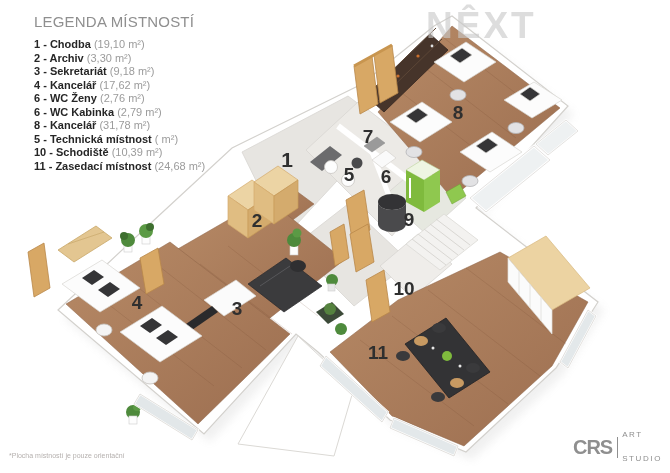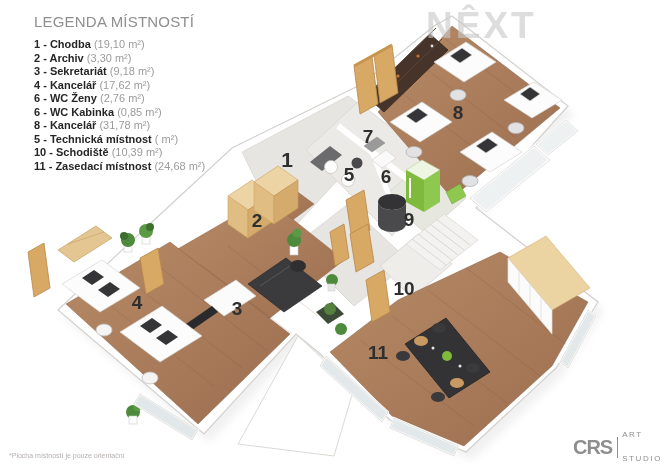--- a/index.html
+++ b/index.html
@@ -258,21 +258,21 @@
 
   <div class="watermark">NÊXT</div>
 
   <div class="legend">
     <h1 class="legend-title">LEGENDA MÍSTNOSTÍ</h1>
     <div class="li"><span class="nm">1 - Chodba</span> <span class="ar">(19,10 m²)</span></div>
     <div class="li"><span class="nm">2 - Archiv</span> <span class="ar">(3,30 m²)</span></div>
     <div class="li"><span class="nm">3 - Sekretariát</span> <span class="ar">(9,18 m²)</span></div>
     <div class="li"><span class="nm">4 - Kancelář</span> <span class="ar">(17,62 m²)</span></div>
     <div class="li"><span class="nm">6 - WC Ženy</span> <span class="ar">(2,76 m²)</span></div>
-    <div class="li"><span class="nm">6 - WC Kabinka</span> <span class="ar">(0,85 m²)</span></div>
+    <div class="li"><span class="nm">6 - WC Kabinka</span> <span class="ar">(2,79 m²)</span></div>
     <div class="li"><span class="nm">8 - Kancelář</span> <span class="ar">(31,78 m²)</span></div>
     <div class="li"><span class="nm">5 - Technická místnost</span> <span class="ar">( m²)</span></div>
     <div class="li"><span class="nm">10 - Schodiště</span> <span class="ar">(10,39 m²)</span></div>
     <div class="li"><span class="nm">11 - Zasedací místnost</span> <span class="ar">(24,68 m²)</span></div>
   </div>
 
   <div class="footnote">*Plocha místností je pouze orientační</div>
 
   <div class="logo">
     <span class="brand">CRS</span>

